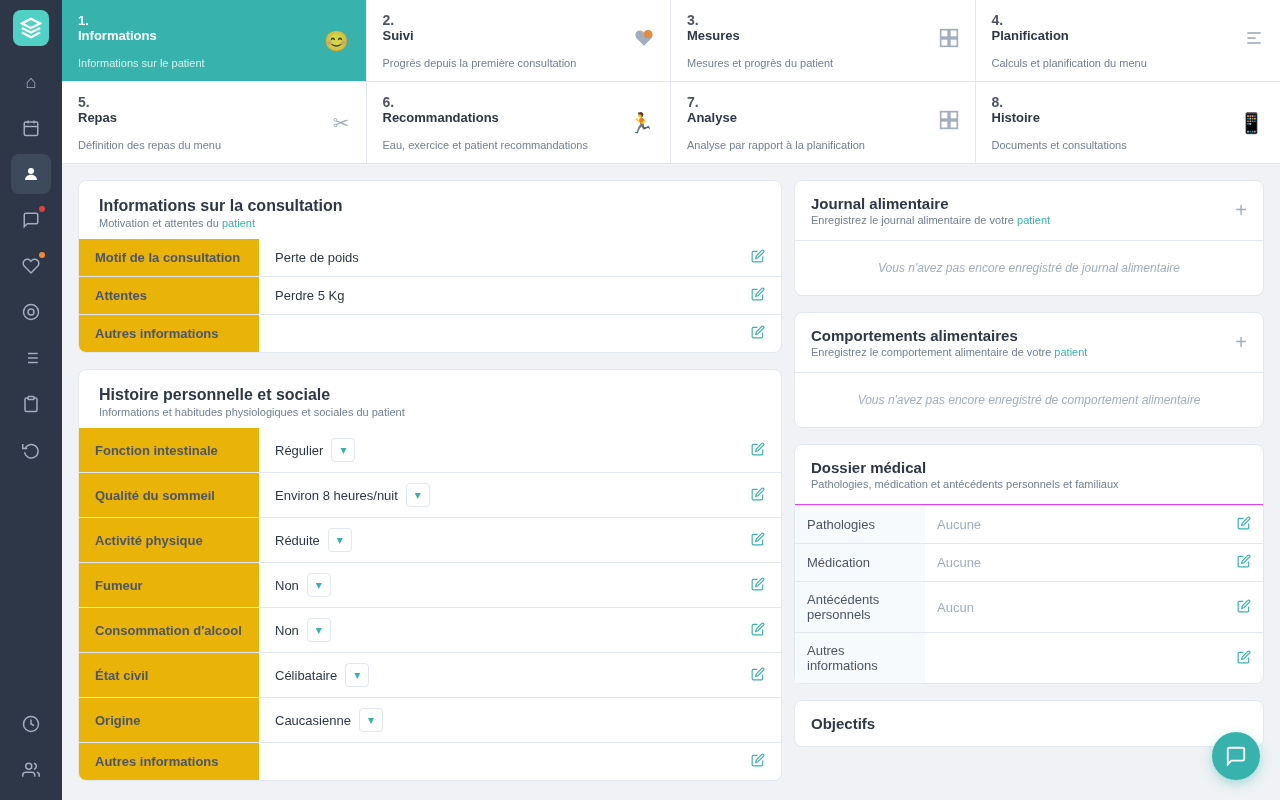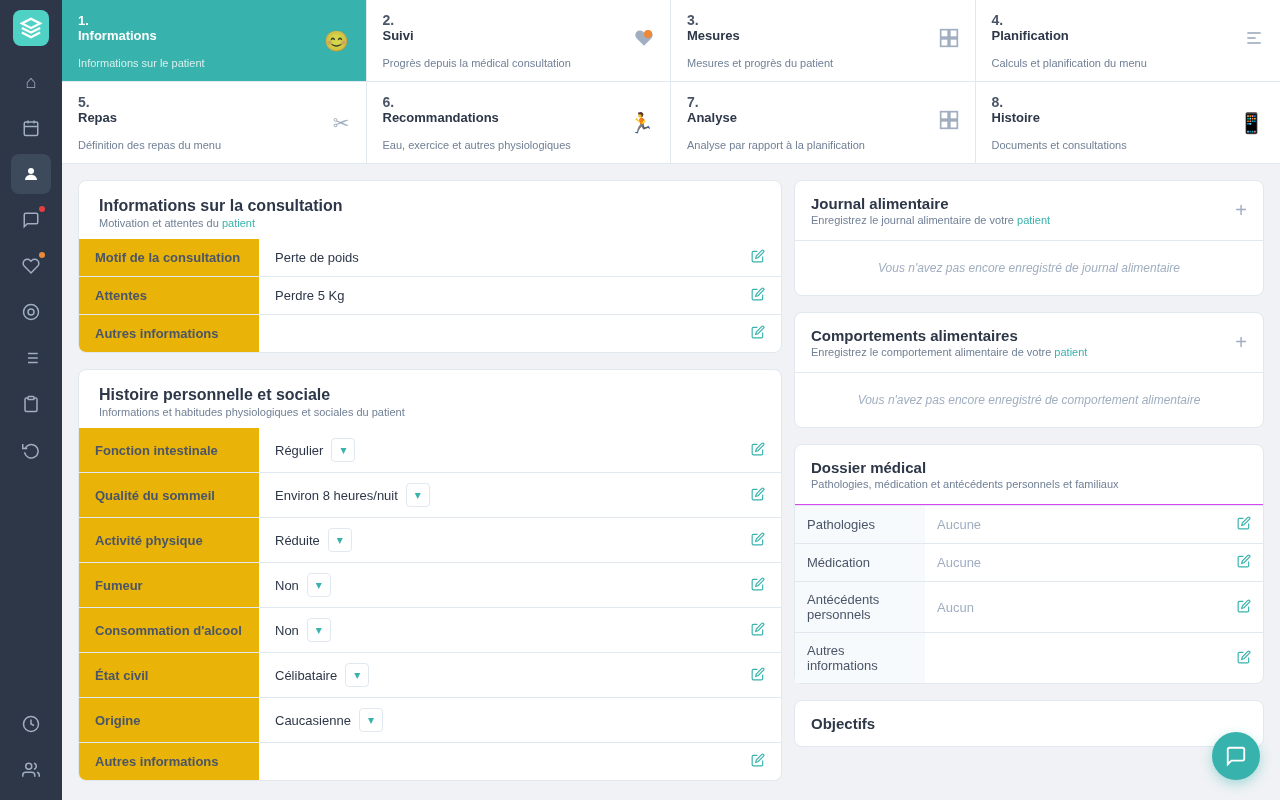--- a/index.html
+++ b/index.html
@@ -350,21 +350,21 @@
         <div class="nav-tab-title">1.</div>
         <div class="nav-tab-title">Informations</div>
         <div class="nav-tab-sub">Informations sur le patient</div>
       </div>
       <div class="nav-tab-icon">😊</div>
     </div>
     <div class="nav-tab">
       <div class="nav-tab-left">
         <div class="nav-tab-num">2.</div>
         <div class="nav-tab-title">Suivi</div>
-        <div class="nav-tab-sub">Progrès depuis la médical consultation</div>
+        <div class="nav-tab-sub">Progrès depuis la première consultation</div>
       </div>
       <div class="nav-tab-icon" style="position:relative;">
         <svg width="20" height="20" viewBox="0 0 24 24" fill="#a0aec0" stroke="none">
             <path d="M20.84 4.61a5.5 5.5 0 0 0-7.78 0L12 5.67l-1.06-1.06a5.5 5.5 0 0 0-7.78 7.78l1.06 1.06L12 21.23l7.78-7.78 1.06-1.06a5.5 5.5 0 0 0 0-7.78z"></path>
           </svg>
         <span style="position:absolute;top:2px;right:2px;width:8px;height:8px;background:#ed8936;border-radius:50%;"></span>
       </div>
     </div>
     <div class="nav-tab">
       <div class="nav-tab-left">
@@ -403,21 +403,21 @@
         <div class="nav-tab-num">5.</div>
         <div class="nav-tab-title">Repas</div>
         <div class="nav-tab-sub">Définition des repas du menu</div>
       </div>
       <div class="nav-tab-icon">✂</div>
     </div>
     <div class="nav-tab">
       <div class="nav-tab-left">
         <div class="nav-tab-num">6.</div>
         <div class="nav-tab-title">Recommandations</div>
-        <div class="nav-tab-sub">Eau, exercice et autres physiologiques</div>
+        <div class="nav-tab-sub">Eau, exercice et patient recommandations</div>
       </div>
       <div class="nav-tab-icon">🏃</div>
     </div>
     <div class="nav-tab">
       <div class="nav-tab-left">
         <div class="nav-tab-num">7.</div>
         <div class="nav-tab-title">Analyse</div>
         <div class="nav-tab-sub">Analyse par rapport à la planification</div>
       </div>
       <div class="nav-tab-icon">

